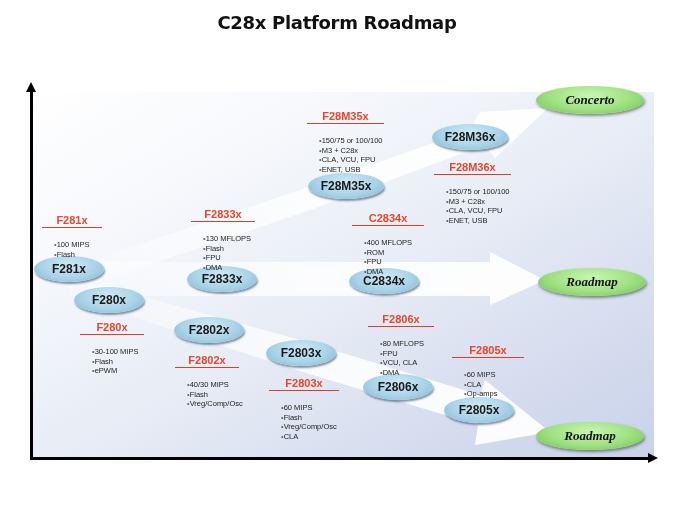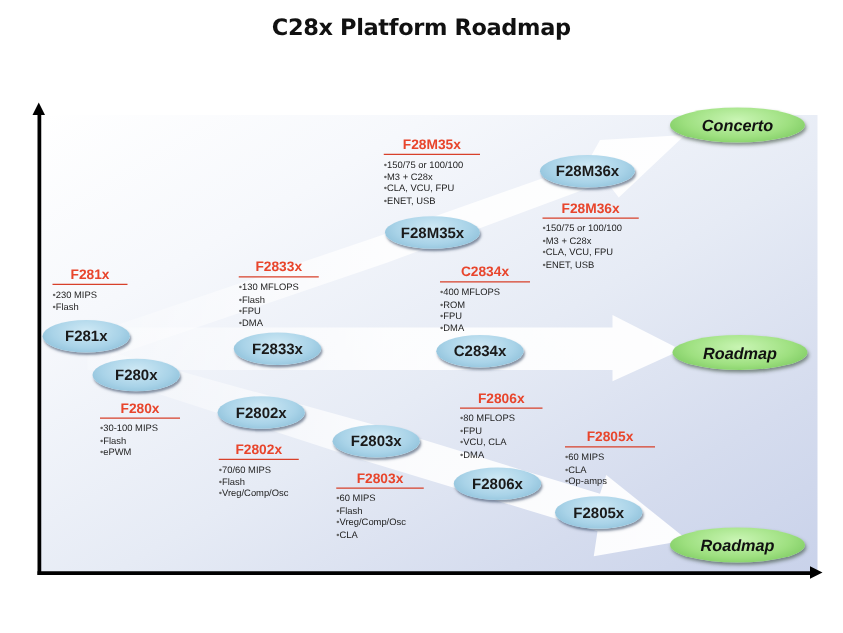--- a/index.html
+++ b/index.html
@@ -14,24 +14,24 @@
   .xhead { position:absolute; left:648px; top:453px; width:0; height:0; border-top:5px solid transparent; border-bottom:5px solid transparent; border-left:10px solid #000; }
   .chip { position:absolute; width:70px; height:26px; border-radius:50%;
     background: radial-gradient(ellipse at 50% 35%, #cfe9f5 0%, #a9d3e8 55%, #7fb6d2 100%);
     box-shadow: 1px 2px 2px rgba(40,60,90,0.55);
     display:flex; align-items:center; justify-content:center;
     font-weight:bold; font-size:12px; color:#1a1a1a; }
   .family { position:absolute; width:108px; height:28px; border-radius:50%;
     background: radial-gradient(ellipse at 50% 35%, #c9f5b4 0%, #9ee080 55%, #6cbf52 100%);
     box-shadow: 1px 2px 3px rgba(40,60,40,0.55);
     display:flex; align-items:center; justify-content:center;
-    font-weight:bold; font-style:italic; font-size:13px; color:#111; }
+    font-weight:bold; font-style:italic; font-size:13px; color:#111;font-family:Liberation Serif, serif; }
   .info { position:absolute; }
   .info .hd { color:#e8452c; font-weight:bold; font-size:11px; text-align:center; border-bottom:1.5px solid #d8402a; padding-bottom:1px; margin-bottom:3px; }
-  .info ul { list-style:none; margin:0; padding:0; }
+  .info ul { list-style:none; margin:12px; padding:0; }
   .info li { font-size:7.5px; line-height:9.5px; color:#222; white-space:nowrap; }
   .info li::before { content:"\2022 "; color:#666; }
 </style>
 </head>
 <body>
 
 <div class="title">C28x Platform Roadmap</div>
 
 <div class="panel"></div>
 
@@ -67,21 +67,21 @@
 <div class="chip" style="left:432px;top:124px;width:76px;">F28M36x</div>
 <div class="chip" style="left:349px;top:268px;">C2834x</div>
 <div class="chip" style="left:174px;top:317px;">F2802x</div>
 <div class="chip" style="left:266px;top:340px;">F2803x</div>
 <div class="chip" style="left:363px;top:374px;">F2806x</div>
 <div class="chip" style="left:444px;top:397px;">F2805x</div>
 
 <div class="info" style="left:42px;top:214px;width:60px;">
   <div class="hd">F281x</div>
   <ul>
-    <li>230  MIPS</li>
+    <li>100  MIPS</li>
     <li>Flash</li>
   </ul>
 </div>
 
 <div class="info" style="left:80px;top:321px;width:64px;">
   <div class="hd">F280x</div>
   <ul>
     <li>30-100  MIPS</li>
     <li>Flash</li>
     <li>ePWM</li>
@@ -124,21 +124,21 @@
     <li>400  MFLOPS</li>
     <li>ROM</li>
     <li>FPU</li>
     <li>DMA</li>
   </ul>
 </div>
 
 <div class="info" style="left:175px;top:354px;width:64px;">
   <div class="hd">F2802x</div>
   <ul>
-    <li>70/60  MIPS</li>
+    <li>40/30  MIPS</li>
     <li>Flash</li>
     <li>Vreg/Comp/Osc</li>
   </ul>
 </div>
 
 <div class="info" style="left:269px;top:377px;width:70px;">
   <div class="hd">F2803x</div>
   <ul>
     <li>60  MIPS</li>
     <li>Flash</li>

